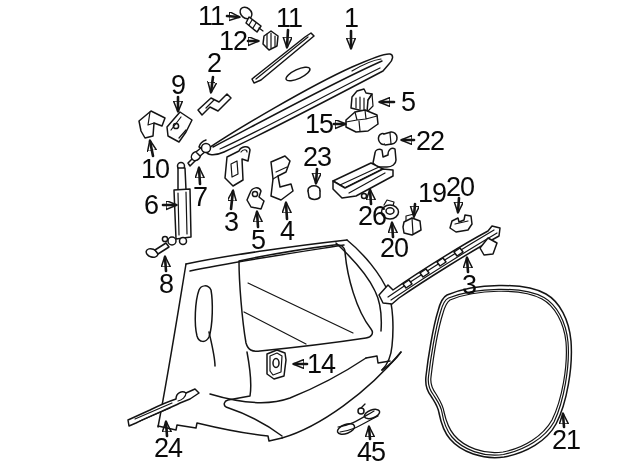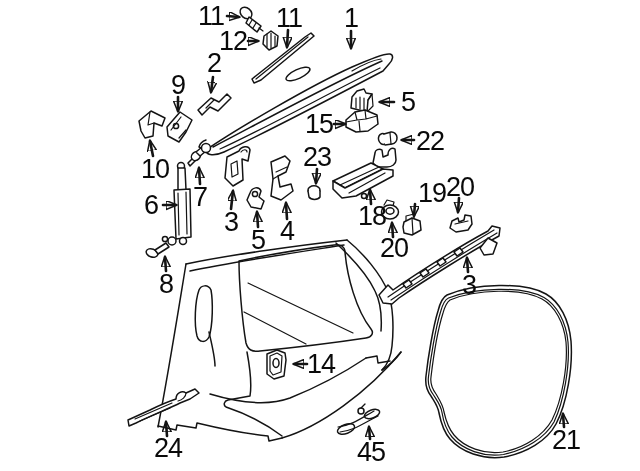--- a/index.html
+++ b/index.html
@@ -252,19 +252,19 @@
   <div class="callout" style="left:211px;top:16px">11</div>
   <div class="callout" style="left:233px;top:41px">12</div>
   <div class="callout" style="left:289px;top:18px">11</div>
   <div class="callout" style="left:321px;top:364px">14</div>
   <div class="callout" style="left:319px;top:124px">15</div>
   <div class="callout" style="left:408px;top:102px">5</div>
   <div class="callout" style="left:469px;top:285px">3</div>
   <div class="callout" style="left:460px;top:187px">20</div>
   <div class="callout" style="left:432px;top:193px">19</div>
   <div class="callout" style="left:394px;top:248px">20</div>
-  <div class="callout" style="left:372px;top:216px">18</div>
+  <div class="callout" style="left:372px;top:216px">26</div>
   <div class="callout" style="left:430px;top:141px">22</div>
   <div class="callout" style="left:317px;top:157px">23</div>
   <div class="callout" style="left:168px;top:448px">24</div>
   <div class="callout" style="left:371px;top:452px">45</div>
   <div class="callout" style="left:566px;top:440px">21</div>
 </div>
 
 </body></html>

